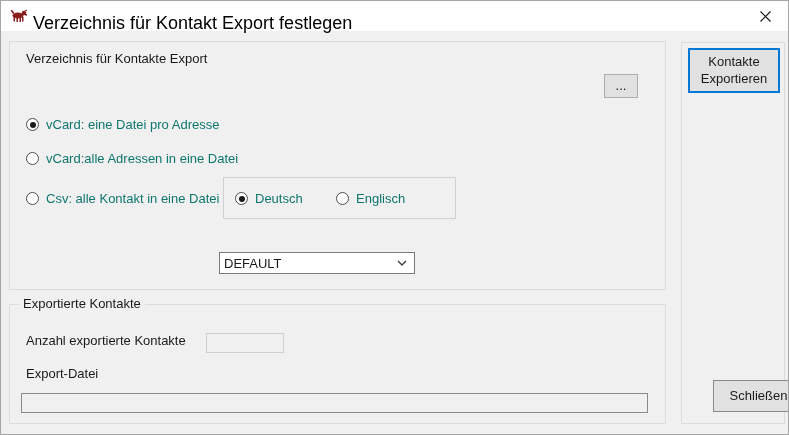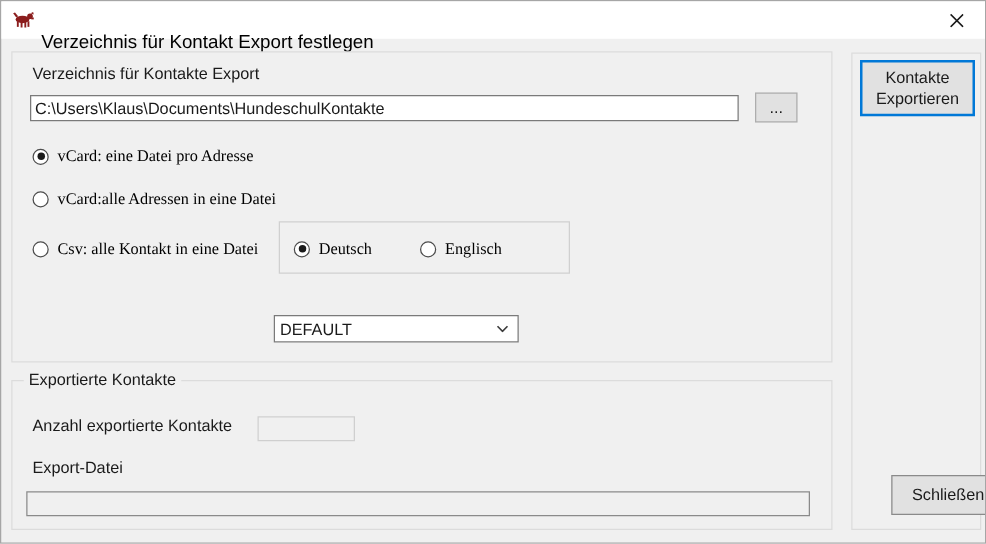--- a/index.html
+++ b/index.html
@@ -11,22 +11,22 @@
     background: #f0f0f0;
     border: 1px solid #a6a6a6;
     overflow: hidden;
   }
   .titlebar {
     position: absolute; left: 0; top: 0; width: 100%; height: 30px;
     background: #ffffff;
   }
   .app-icon { position: absolute; left: 9px; top: 8px; width: 18px; height: 14px; }
   .window-title {
-    position: absolute; left: 32px; top: 24px;
-    font-size: 15px; color: #000000; white-space: nowrap;
+    position: absolute; left: 32px; top: 12px;
+    font-size: 18px; color: #000000; white-space: nowrap;
   }
   .close-btn {
     position: absolute; right: 0; top: 0; width: 46px; height: 30px;
     display: flex; align-items: center; justify-content: center;
     cursor: pointer;
   }
   .groupbox {
     position: absolute;
     border: 1px solid #dcdcdc;
     background: transparent;
@@ -61,21 +61,21 @@
     width: 13px; height: 13px; border-radius: 50%;
     border: 1px solid #4d4d4d; background: #ffffff;
     display: flex; align-items: center; justify-content: center;
     flex: 0 0 13px;
   }
   .radio .dot {
     width: 6px; height: 6px; border-radius: 50%;
     background: #1a1a1a; display: none;
   }
   .radio.on .dot { display: block; }
-  .radio .rlabel { margin-left: 7px; font-size: 13px; color: #000000; white-space: nowrap; font-family: Liberation Serif, serif; }
+  .radio .rlabel { margin-left: 7px; font-size: 13px; color: #0f766e; white-space: nowrap; }
   .lang-panel {
     position: absolute; left: 222px; top: 176px; width: 233px; height: 42px;
     border: 1px solid #d0d0d0;
   }
   .combo {
     position: absolute; left: 218px; top: 251px; width: 196px; height: 22px;
     background: #ffffff; border: 1px solid #7a7a7a;
     display: flex; align-items: center; cursor: pointer;
   }
   .combo .cvalue { font-size: 13px; color: #1a1a1a; padding-left: 4px; flex: 1; }
@@ -105,21 +105,20 @@
       <svg width="11" height="11" viewBox="0 0 11 11">
         <path d="M0.5 0.5 L10.5 10.5 M10.5 0.5 L0.5 10.5" stroke="#1a1a1a" stroke-width="1.2" fill="none"></path>
       </svg>
     </div>
   </div>
 
   <div class="groupbox gb-main"></div>
 
   <div class="label" style="left:25px; top:50px;">Verzeichnis für Kontakte Export</div>
 
-  <input class="textfield" style="left: 23px; top: 75px; width: 567px; height: 21px;" value="C:\Users\Klaus\Documents\HundeschulKontakte">
 
   <button class="btn" style="left:603px; top:73px; width:34px; height:24px;">...</button>
 
   <div class="radio on" style="left:25px; top:116px;">
     <span class="circle">
         <span class="dot"></span>
       </span>
     <span class="rlabel">vCard: eine Datei pro Adresse</span>
   </div>
 

